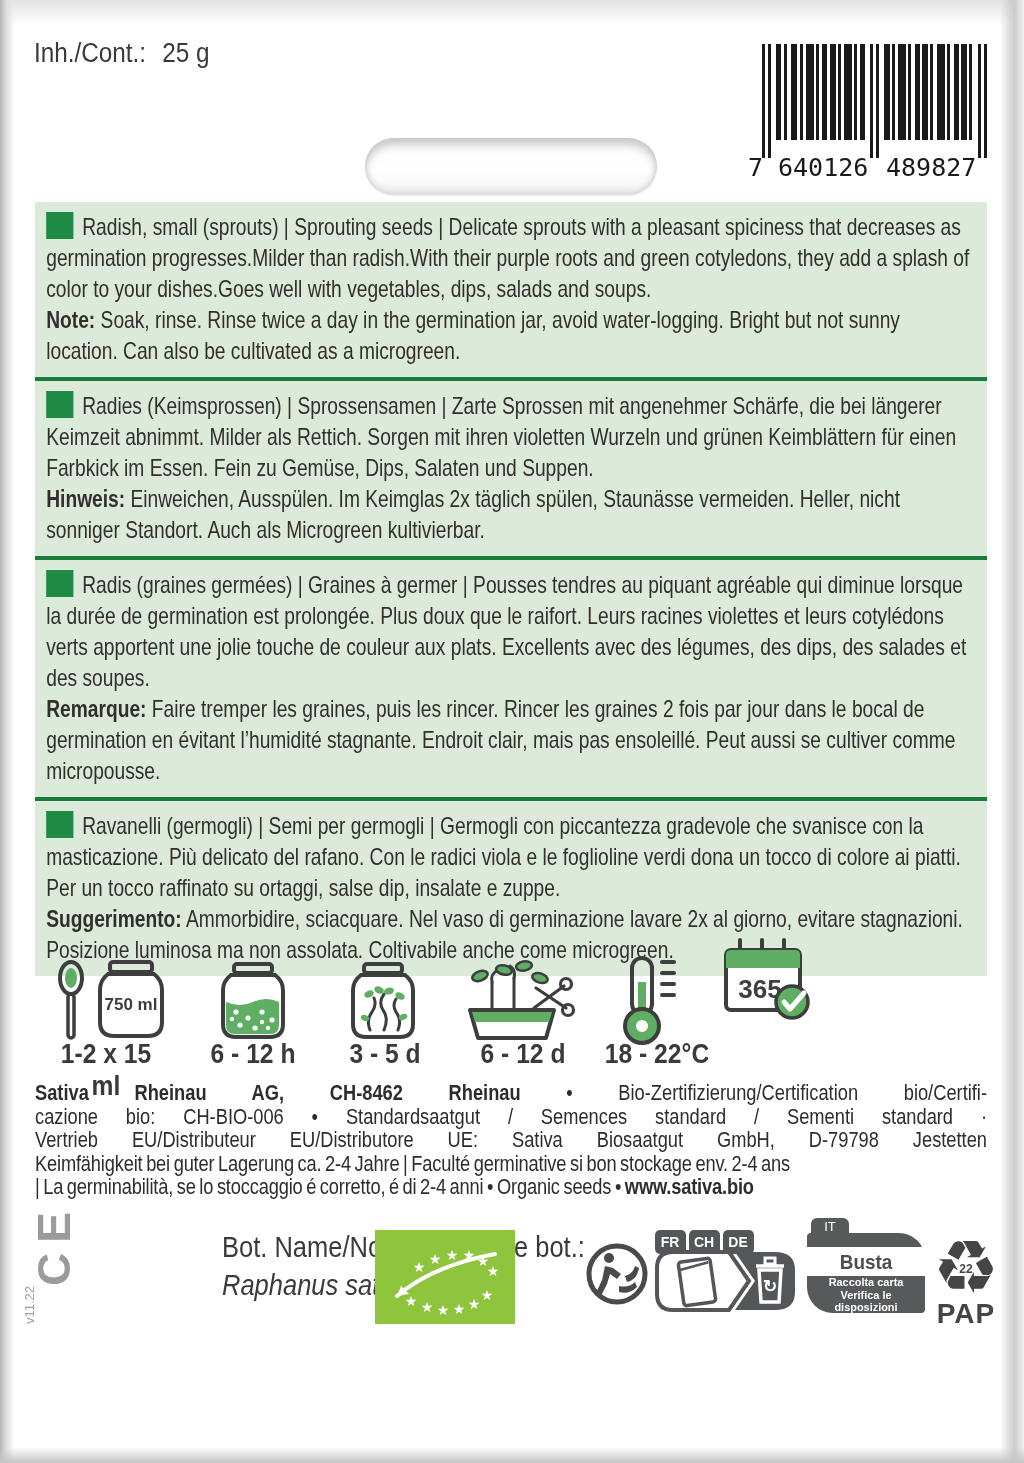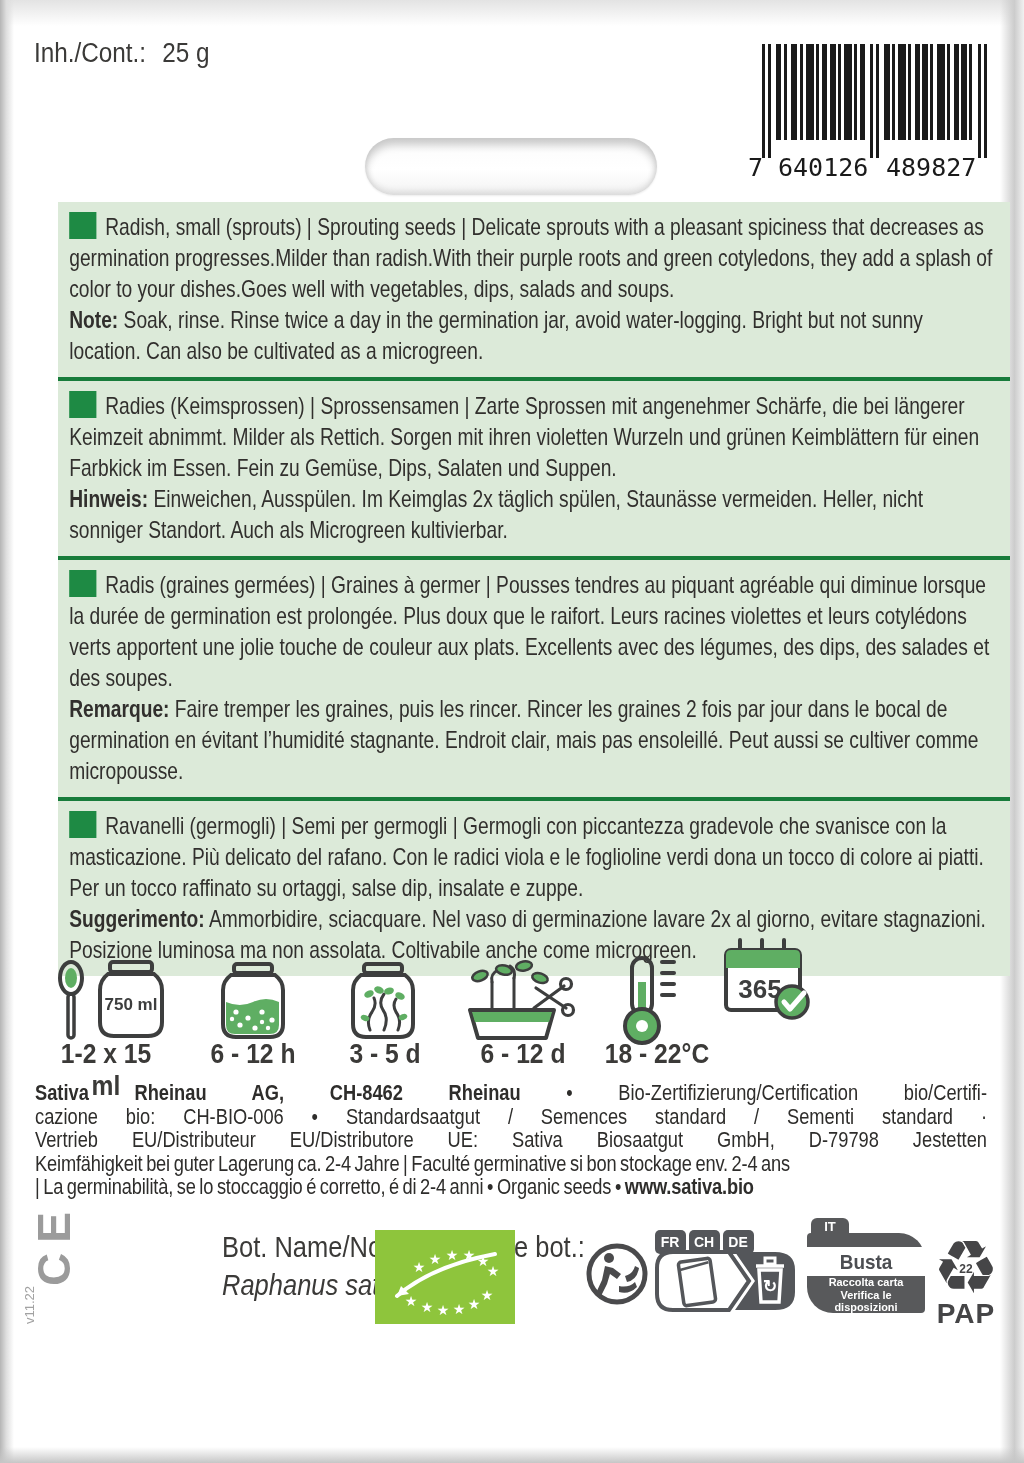--- a/index.html
+++ b/index.html
@@ -25,21 +25,21 @@
 
   .capsule{position:absolute;left:365px;top:138px;width:292px;height:57px;border-radius:999px;
     background:linear-gradient(180deg,#fbfbfb 0%,#ffffff 55%,#f3f3f3 100%);
     box-shadow:inset 0 7px 9px rgba(0,0,0,0.20), inset 0 -4px 6px rgba(0,0,0,0.10), 0 1px 2px rgba(0,0,0,0.08);}
 
   .barcode{position:absolute;left:748px;top:36px;width:250px;height:148px;}
   .barcode svg{display:block;}
   .barcode text{font-family:"DejaVu Sans Mono", monospace;font-size:25px;fill:#1a1a1a;}
 
   
-  .blocks-outer{position:absolute;left:35px;top:202px;width:952px;margin-left:23px;}
+  .blocks-outer{position:absolute;left:35px;top:202px;width:952px;}
   .condense{transform-origin:0 0;}
   .blocks-inner{width:1190px;transform:scaleX(0.8);}
   .lang-block{background:#dcead9;padding:9px 14px 11px 14px;font-size:24px;line-height:31px;color:#312f2d;}
   .lang-block + .lang-block{border-top:4px solid #187c3b;}
   .bullet{display:inline-block;width:34px;height:27px;background:#1e8a44;margin-right:11px;vertical-align:-4px;}
   .note-label{font-weight:bold;}
 
   
   .icon-label{position:absolute;top:1038px;font-size:28px;font-weight:bold;color:#3b3a38;
     text-align:center;transform:scaleX(0.88);}
@@ -69,21 +69,21 @@
   .eu-logo{position:absolute;left:375px;top:1230px;}
 
   .tidyman{position:absolute;left:585px;top:1242px;}
 
   .triman{position:absolute;left:653px;top:1230px;}
   .triman text{font-family:"Liberation Sans",sans-serif;font-weight:bold;}
 
   .busta{position:absolute;left:807px;top:1233px;width:118px;height:80px;background:#58595b;
     border-radius:4px 26px 4px 26px;}
   .busta .tab{position:absolute;left:4px;top:-15px;width:38px;height:18px;background:#58595b;
-    border-radius:6px 6px 0 0;color:#ffffff;font-weight:bold;font-size:13px;text-align:center;line-height:17px;}
+    border-radius:6px 6px 0 0;color:#ffffff;font-weight:normal;font-size:13px;text-align:center;line-height:17px;}
   .busta .band{position:absolute;left:0;top:14px;width:100%;height:27px;background:#ffffff;
     border-top:2px solid #ffffff;}
   .busta .band .t{font-size:21px;font-weight:bold;color:#4c4e52;text-align:center;line-height:26px;
     transform:scaleX(0.9);}
   .busta .small{position:absolute;left:0;top:43px;width:100%;text-align:center;color:#ffffff;
     font-size:11.5px;font-weight:bold;line-height:12.5px;transform:scaleX(0.95);}
 
   .pap{position:absolute;left:930px;top:1236px;width:72px;text-align:center;color:#454547;}
   .pap .tri{font-size:74px;line-height:64px;font-weight:normal;}
   .pap .num{position:absolute;left:0;top:26px;width:72px;text-align:center;

